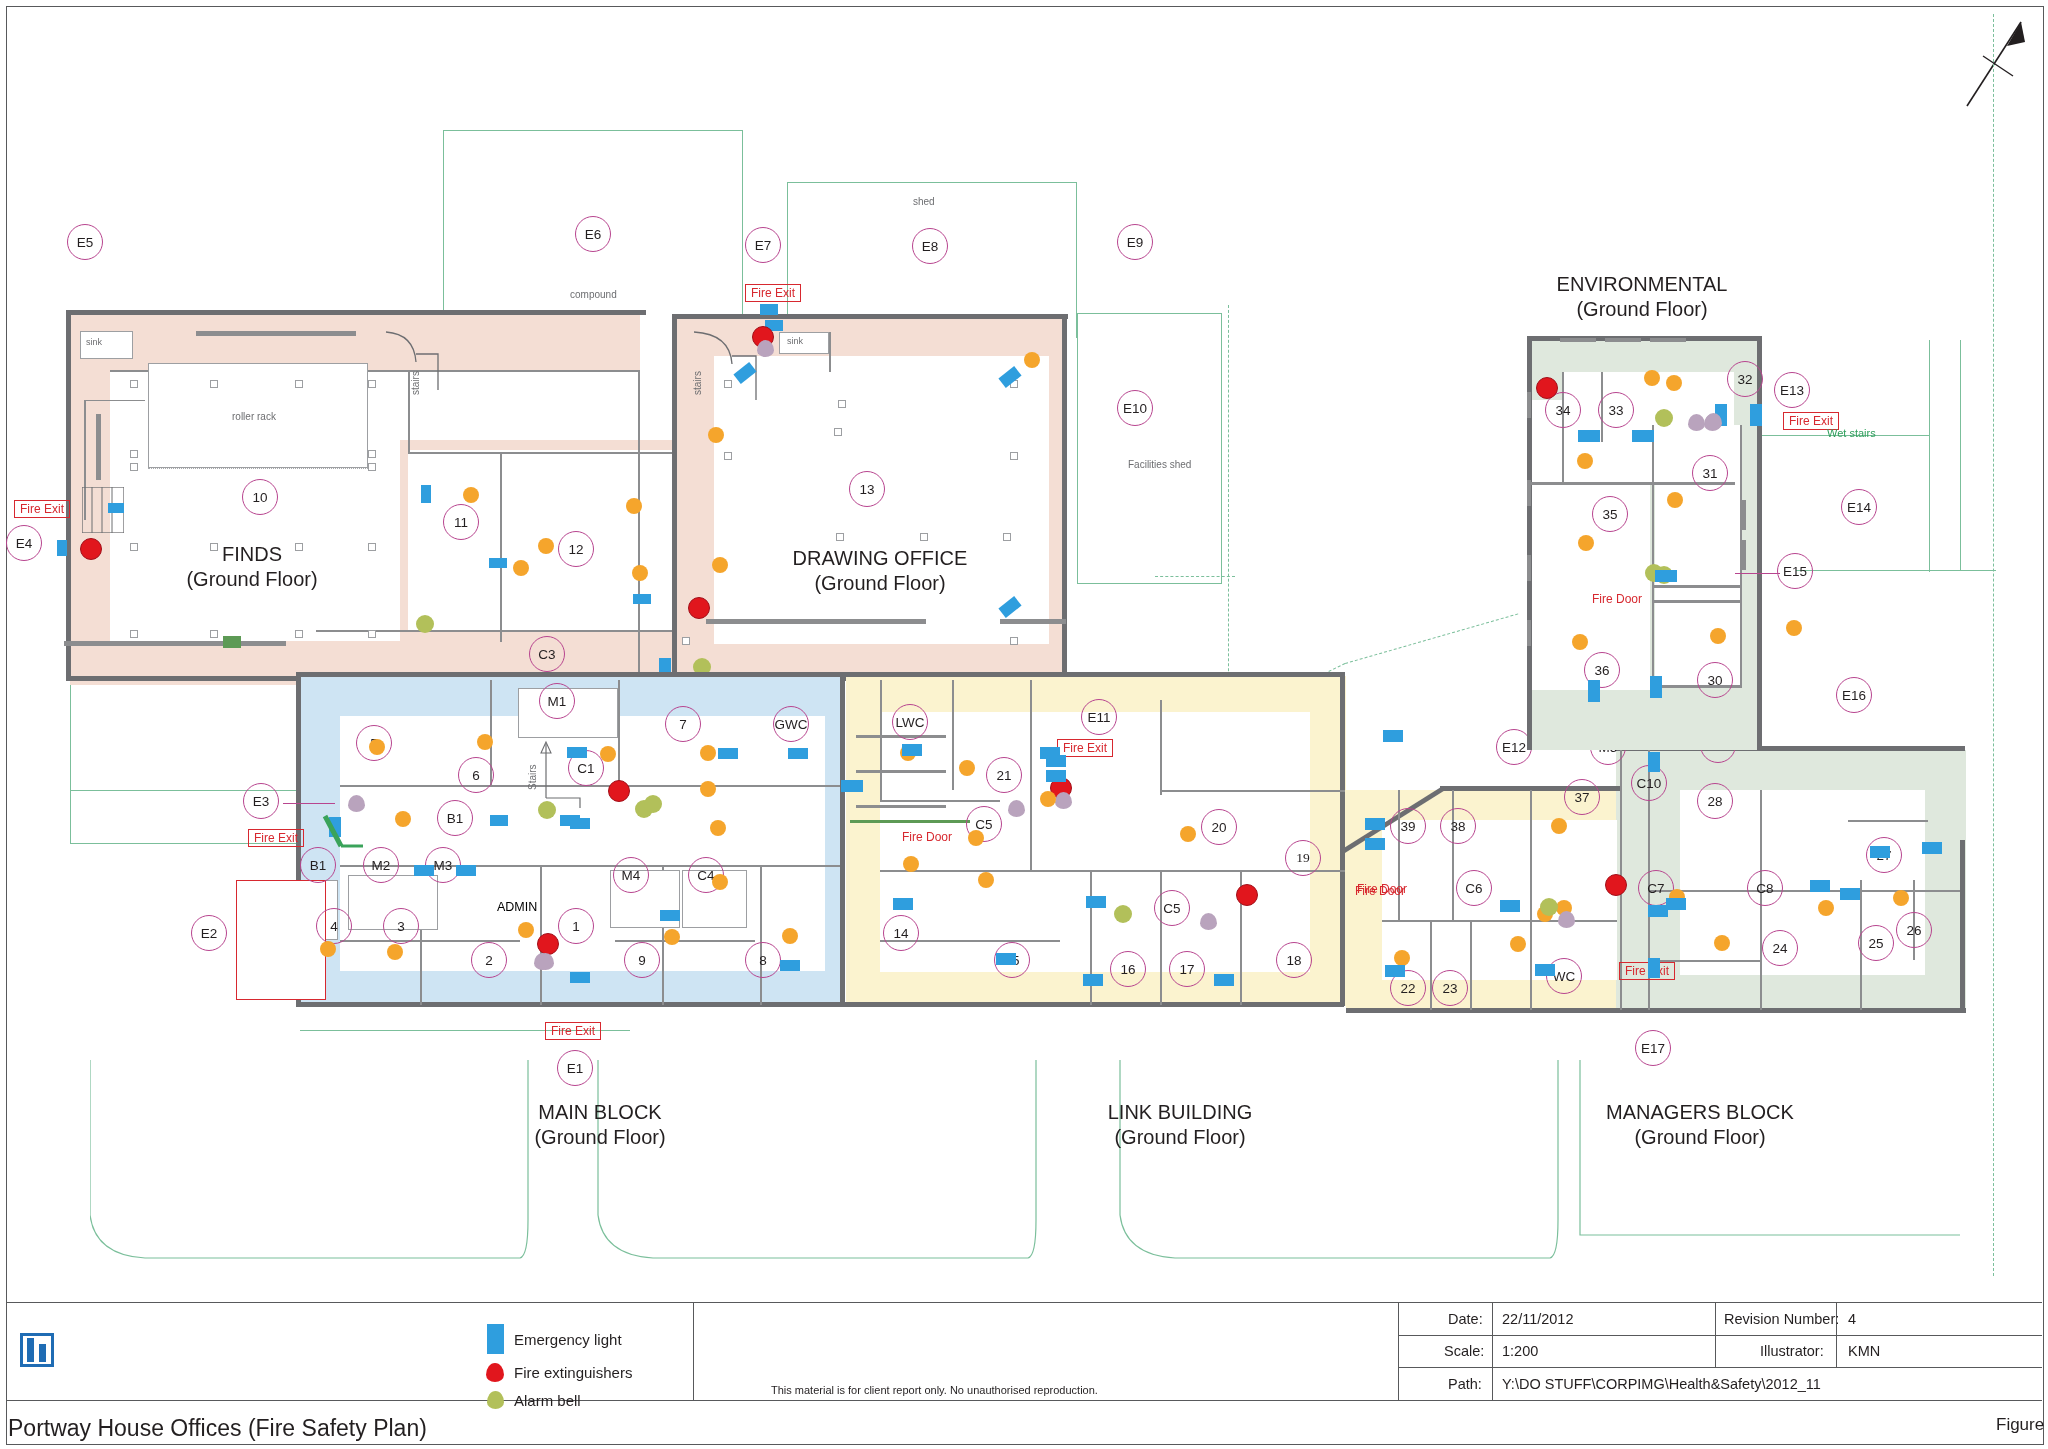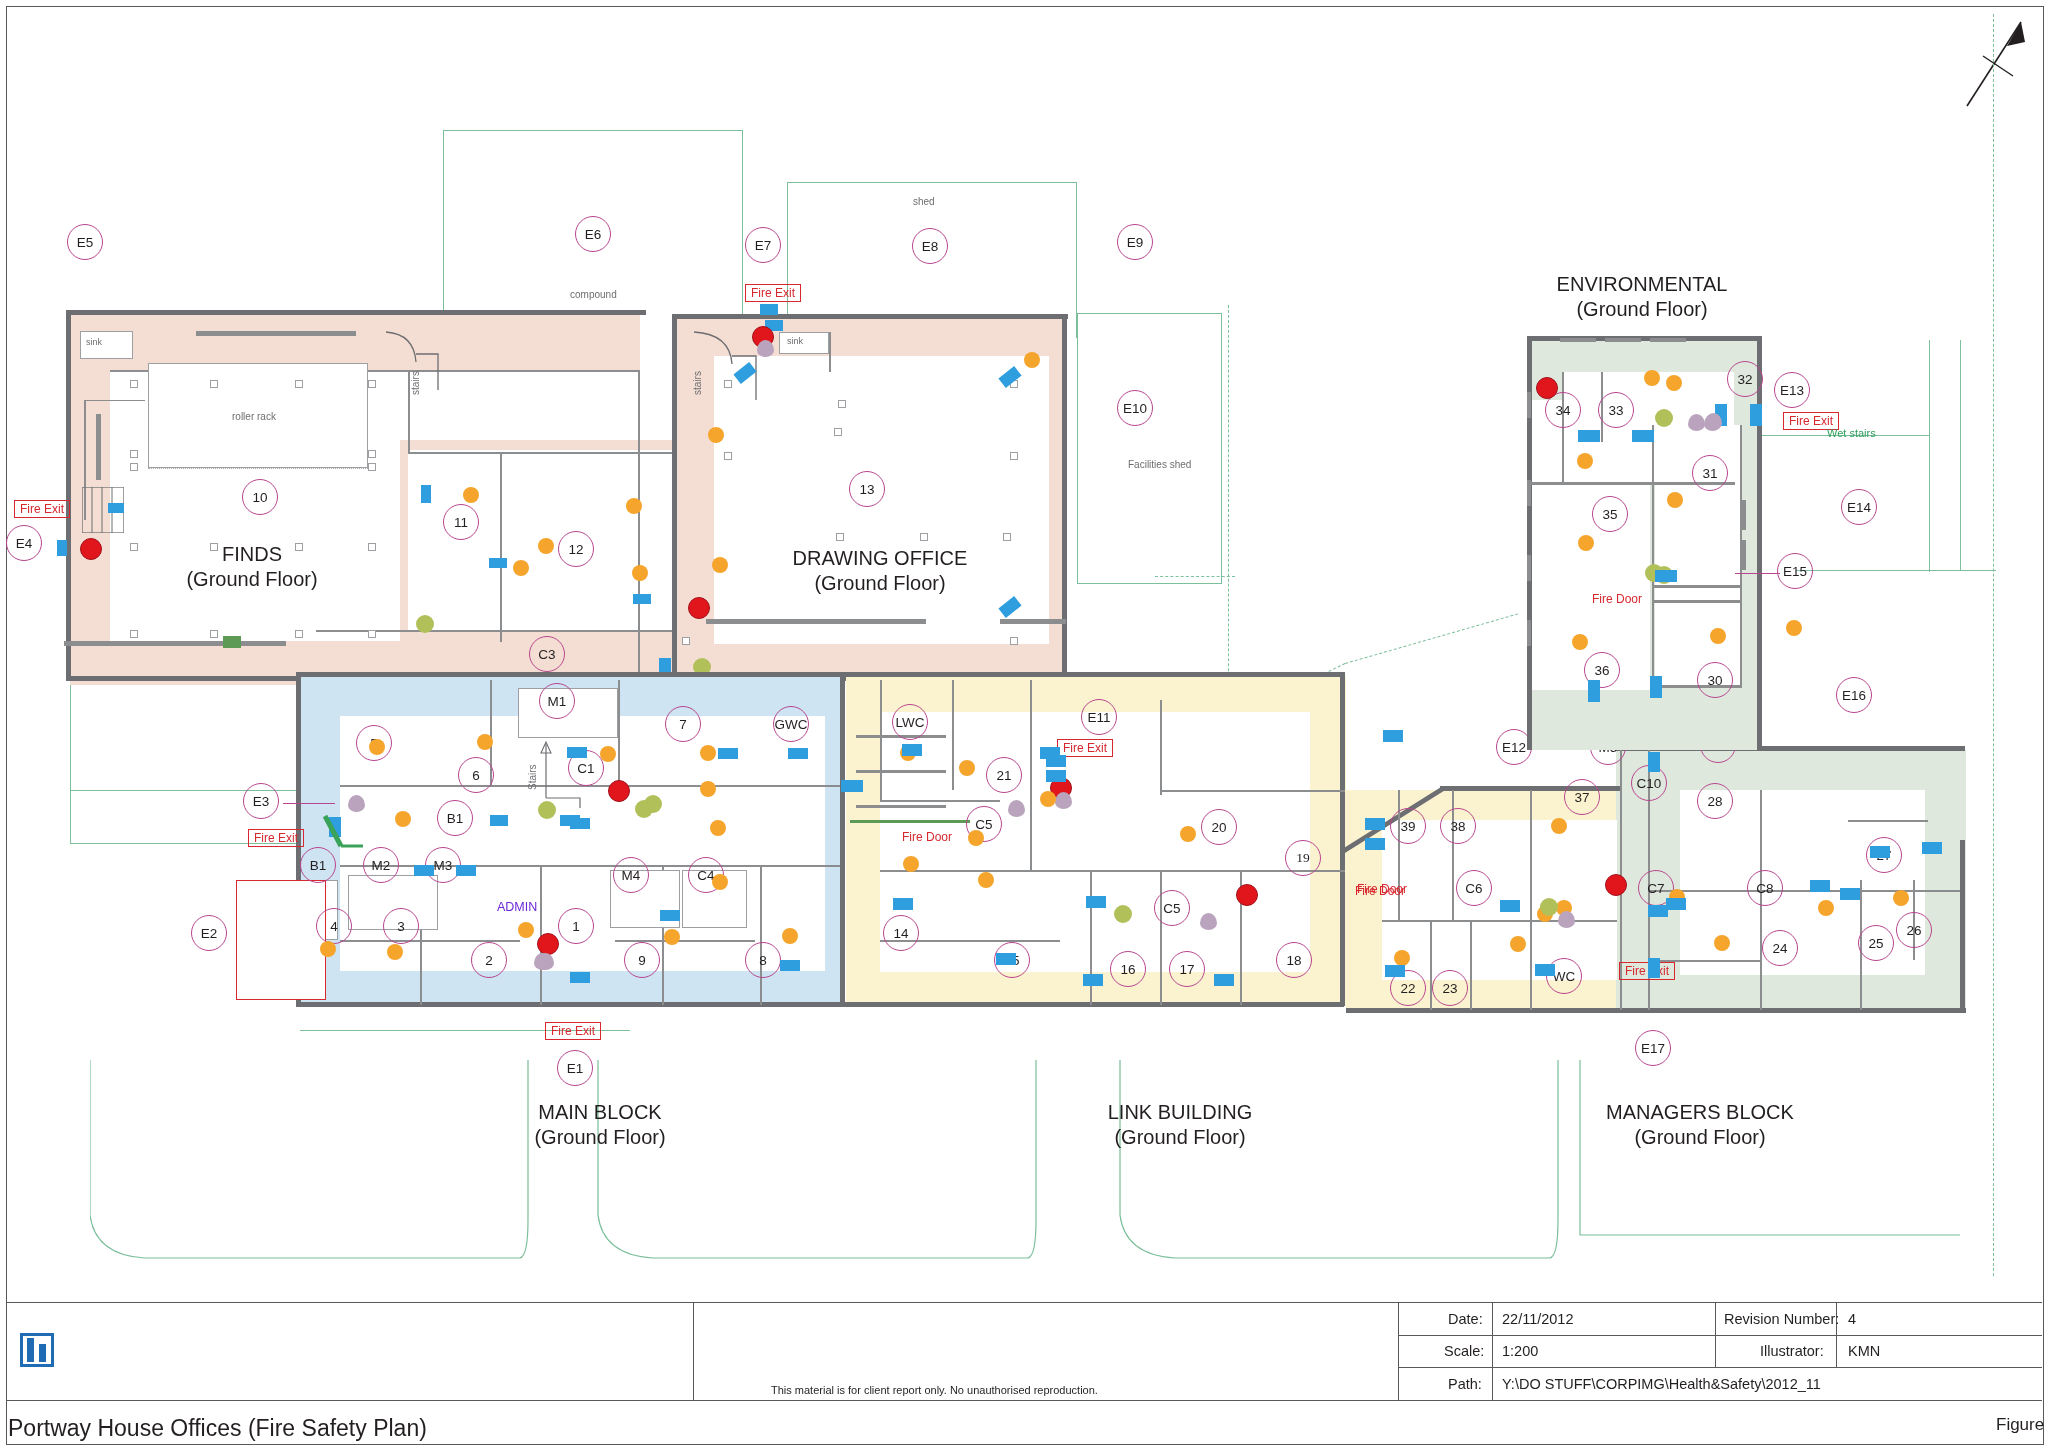--- a/index.html
+++ b/index.html
@@ -45,21 +45,21 @@
   .tiny{position:absolute;font-size:10px;color:#6d6e71;white-space:nowrap;}
   .tiny9{position:absolute;font-size:9px;color:#6d6e71;white-space:nowrap;}
   .fexit{position:absolute;border:1.2px solid #d7282f;color:#d7282f;font-size:12px;
          padding:1px 5px;white-space:nowrap;background:transparent;}
   .fdoor{position:absolute;color:#d7282f;font-size:12px;white-space:nowrap;}
   .wet{position:absolute;color:#2e9e5b;font-size:11px;white-space:nowrap;}
   .fescape{position:absolute;color:#d7282f;font-size:12px;white-space:nowrap;
            transform:rotate(-90deg);transform-origin:left top;}
   .stairs{position:absolute;color:#6d6e71;font-size:10px;white-space:nowrap;
           transform:rotate(-90deg);transform-origin:left top;}
-  .admin{position:absolute;font-size:12.5px;color:#6d28d9;white-space:nowrap;}
+  .admin{position:absolute;font-size:12.5px;color:#000000;white-space:nowrap;}
   .pinkline{position:absolute;background:#b8458f;height:1px;}
 
   
   .north{position:absolute;}
 
   
   .lg-row{display:flex;align-items:center;margin:0 0 9px 0;}
   .lg-sym{width:30px;display:flex;justify-content:center;align-items:center;}
   .lg-txt{font-size:15px;color:#231f20;margin-left:4px;white-space:nowrap;}
   .tb-cell{position:absolute;font-size:14.5px;color:#231f20;white-space:nowrap;}
@@ -598,20 +598,40 @@
   <div class="bub sm" style="left:912px;top:228px;">E8</div>
   <div class="bub sm" style="left:1117px;top:224px;">E9</div>
   <div class="bub sm" style="left:1117px;top:390px;">E10</div>
 
   <div class="vline" style="left:693px;top:1302px;height:98px;"></div>
   <div class="vline" style="left:1398px;top:1302px;height:98px;"></div>
 
   <div class="logo" style="left:20px;top:1333px;"></div>
 
 
+  <div style="position:absolute;left:480px;top:1324px;">
+    <div class="lg-row">
+      <span class="lg-sym">
+        <span style="display:block;width:17px;height:30px;background:#2f9ede;"></span>
+      </span>
+      <span class="lg-txt">Emergency light</span>
+    </div>
+    <div class="lg-row" style="margin-top:2px;">
+      <span class="lg-sym">
+        <span style="display:block;width:18px;height:19px;background:#e1161d;border-radius:50% 50% 50% 50%/62% 62% 38% 38%;"></span>
+      </span>
+      <span class="lg-txt">Fire extinguishers</span>
+    </div>
+    <div class="lg-row">
+      <span class="lg-sym">
+        <span style="display:block;width:17px;height:18px;background:#b2c05a;border-radius:50% 50% 50% 50%/62% 62% 38% 38%;"></span>
+      </span>
+      <span class="lg-txt">Alarm bell</span>
+    </div>
+  </div>
 
   <div class="disclaimer" style="left:771px;top:1384px;">This material is for client report only. No unauthorised reproduction.</div>
 
   <div class="hline" style="left:1398px;top:1335px;width:644px;"></div>
   <div class="hline" style="left:1398px;top:1367px;width:644px;"></div>
   <div class="vline" style="left:1492px;top:1302px;height:98px;"></div>
   <div class="vline" style="left:1715px;top:1302px;height:66px;"></div>
   <div class="vline" style="left:1836px;top:1302px;height:66px;"></div>
 
   <div class="tb-cell" style="left:1448px;top:1311px;">Date:</div>

